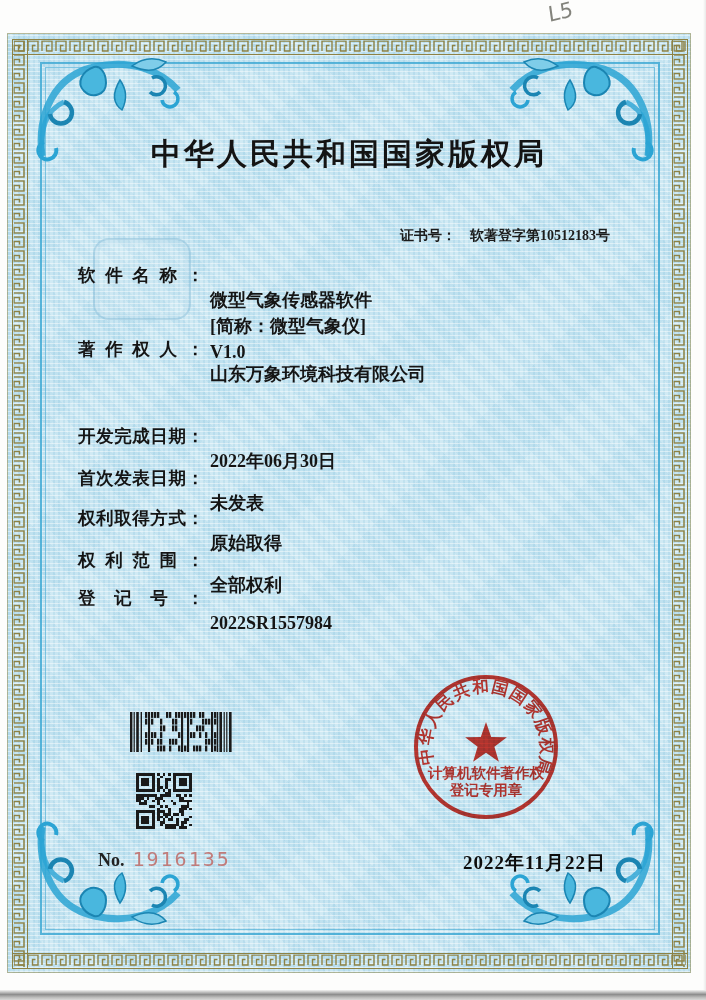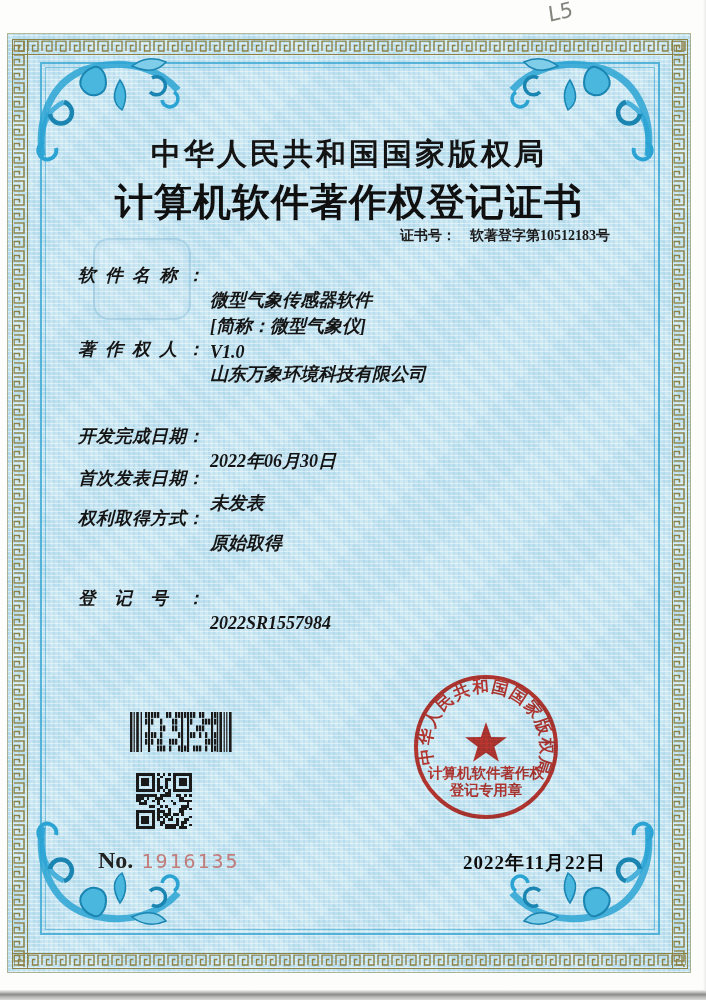--- a/index.html
+++ b/index.html
@@ -34,39 +34,39 @@
     border:2px solid rgba(120,178,210,.42);background:rgba(255,255,255,.10);
     box-shadow:inset 0 0 0 4px rgba(160,205,228,.18);}
 
   .authority{position:absolute;left:0;top:100px;width:100%;text-align:center;
     font-size:30px;font-weight:700;letter-spacing:3px;color:#141414;}
   .cert-title{position:absolute;left:0;top:143px;width:100%;text-align:center;
     font-size:38px;font-weight:700;letter-spacing:1px;color:#101010;}
   .certno-line{position:absolute;top:193px;right:80px;font-size:14px;font-weight:700;color:#1c1c1c;}
   .certno-line .lbl{margin-right:14px;}
 
-  .row{position:absolute;left:70px;font-style:italic;}
+  .row{position:absolute;left:70px;}
   .flabel{display:inline-block;width:126px;font-size:17.5px;font-weight:700;color:#151515;
     text-align:justify;text-align-last:justify;vertical-align:top;}
   .fvalue{display:inline-block;margin-left:6px;font-size:18px;font-weight:700;color:#151515;
     vertical-align:top;line-height:26px;margin-top:24px;}
 
   .statement{position:absolute;left:52px;top:585px;width:582px;font-size:18px;font-weight:600;
     color:#161616;line-height:44px;text-indent:36px;word-break:break-all;text-align:justify;}
 
   .barcode{position:absolute;left:122px;top:678px;width:102px;height:40px;}
   .qrcode{position:absolute;left:128px;top:739px;width:56px;height:56px;}
 
   .seal{position:absolute;left:378px;top:613px;width:200px;height:200px;z-index:5;
     mix-blend-mode:multiply;opacity:.92;}
   .issue-date{position:absolute;left:358px;top:816px;width:240px;text-align:right;
     font-size:19px;font-weight:700;letter-spacing:1px;color:#0d0d0d;}
 
   .serial{position:absolute;left:90px;top:813px;}
-  .serial .no{font-size:24px;font-weight:600;color:#222;font-family:"Liberation Serif",serif;}
+  .serial .no{font-size:18px;font-weight:600;color:#222;font-family:"Liberation Serif",serif;}
   .serial .num{font-size:20px;color:#c06a66;font-family:"DejaVu Sans Mono",monospace;
     letter-spacing:2px;margin-left:8px;opacity:.85;}
 
   .bottom-shadow{position:absolute;left:0;top:990px;width:706px;height:10px;
     background:linear-gradient(#f2f2f1, #8e8e8e 45%, #bdbdbc 75%, #d9d9d8);}
   .right-shade{position:absolute;right:0;top:0;width:3px;height:1000px;
     background:linear-gradient(90deg, rgba(0,0,0,0), rgba(0,0,0,.08));}
 </style>
 </head>
 <body>
@@ -127,21 +127,20 @@
     <svg class="flourish fl-bl" style="left:26px;top:787px;">
         <use href="#flourish"></use>
       </svg>
     <svg class="flourish fl-br" style="left:498px;top:787px;">
         <use href="#flourish"></use>
       </svg>
 
     <div class="emboss"></div>
 
     <div class="authority">中华人民共和国国家版权局</div>
-    <div class="cert-title">计算机软件著作权登记证书</div>
     <div class="certno-line">
       <span class="lbl">证书号：</span><span>软著登字第10512183号</span>
     </div>
 
     <div class="row" style="top:229px;">
       <span class="flabel">软件名称：</span><span class="fvalue">
         <div>微型气象传感器软件</div>
         <div>[简称：微型气象仪]</div>
         <div>V1.0</div>
       </span>
@@ -150,20 +149,23 @@
       <span class="flabel">著作权人：</span><span class="fvalue">山东万象环境科技有限公司</span>
     </div>
     <div class="row" style="top:390px;">
       <span class="flabel">开发完成日期：</span><span class="fvalue">2022年06月30日</span>
     </div>
     <div class="row" style="top:432px;">
       <span class="flabel">首次发表日期：</span><span class="fvalue">未发表</span>
     </div>
     <div class="row" style="top:472px;">
       <span class="flabel">权利取得方式：</span><span class="fvalue">原始取得</span>
+    </div>
+    <div class="row" style="top:514px;">
+      <span class="flabel">权利范围：</span><span class="fvalue">全部权利</span>
     </div>
     <div class="row" style="top:552px;">
       <span class="flabel">登记号：</span><span class="fvalue">2022SR1557984</span>
     </div>
 
 
     <svg class="barcode" viewBox="0 0 102 40" id="barcode-svg">
         <rect x="0" y="0" width="2.4" height="40" fill="#1a1a1a"></rect>
         <rect x="3.6" y="0" width="1.2" height="40" fill="#1a1a1a"></rect>
         <rect x="6.2" y="0" width="2.6" height="40" fill="#1a1a1a"></rect>

